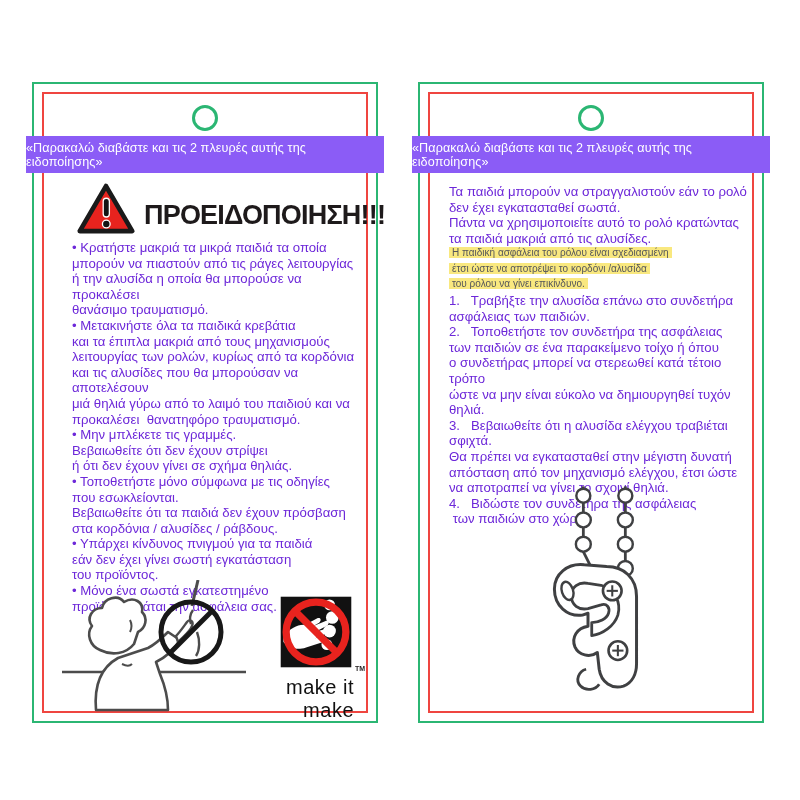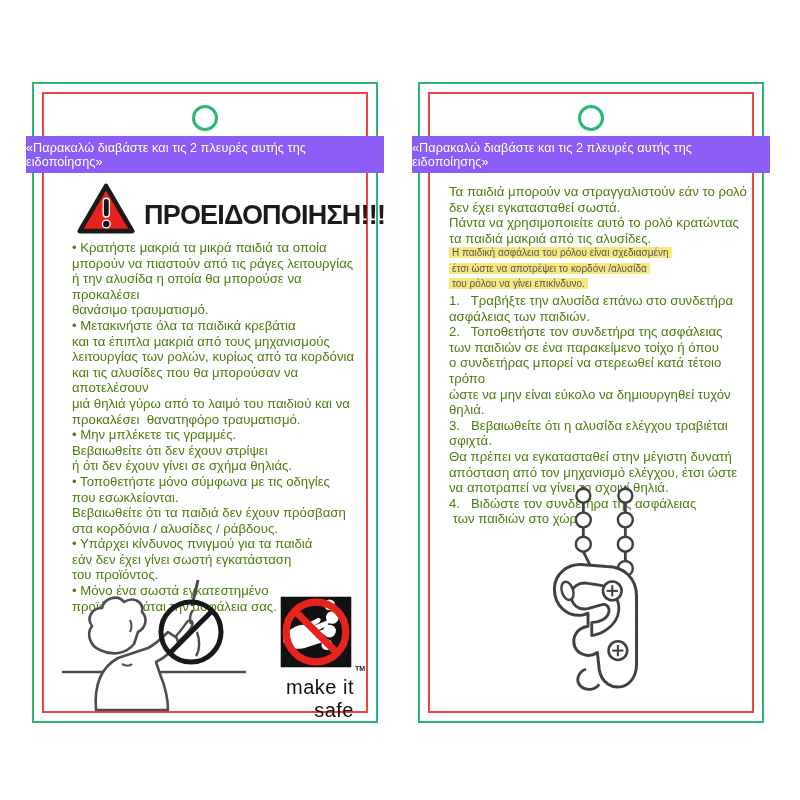--- a/index.html
+++ b/index.html
@@ -24,21 +24,21 @@
     background:#fff;z-index:2;box-sizing:border-box;
   }
   .banner{
     position:absolute;top:52px;left:-8px;right:-8px;height:37px;
     background:#8b5cf6;color:#ffffff;z-index:3;
     display:flex;align-items:center;justify-content:center;
     font-size:12.6px;font-weight:500;letter-spacing:0.1px;
   }
   .lines{white-space:pre-line;}
   .body-text{
-    position:absolute;color:#4d7c0f;font-size:13.2px;line-height:15.6px;
+    position:absolute;color:#6d28d9;font-size:13.2px;line-height:15.6px;
     font-weight:500;z-index:2;
   }
   
   .warn-head{
     position:absolute;top:98px;left:42px;display:flex;align-items:center;z-index:2;justify-content:space-between;
   }
   .warn-title{
     color:#1e1a1b;font-weight:bold;font-size:27px;letter-spacing:-0.8px;
     margin-left:8px;margin-top:8px;
   }
@@ -146,21 +146,21 @@
 
           <path d="M6 46 C14 38 22 33 30 34 L43 27 C47 25 49 29 45 32 L38 36 L52 30 C56 28 58 32 54 35 L41 42 L54 38 C58 37 59 41 55 43 L41 49 L50 47 C54 46 54 51 50 53 L31 59 C20 63 12 59 6 53 Z" fill="#ffffff"></path>
 
           <circle cx="42" cy="42" r="33" fill="none" stroke="#e8231e" stroke-width="8"></circle>
           <line x1="19" y1="19" x2="65" y2="65" stroke="#e8231e" stroke-width="8"></line>
         </svg>
         <span class="tm">TM</span>
       </span>
       <div class="mis-text">
         <div>make it</div>
-        <div>safe</div>
+        <div>make</div>
       </div>
     </div>
   </div>
 </div>
 
 <div class="tag right">
   <div class="red-frame"></div>
   <div class="hole"></div>
   <div class="banner">
     <span>«Παρακαλώ διαβάστε και τις 2 πλευρές αυτής της ειδοποίησης»</span>

